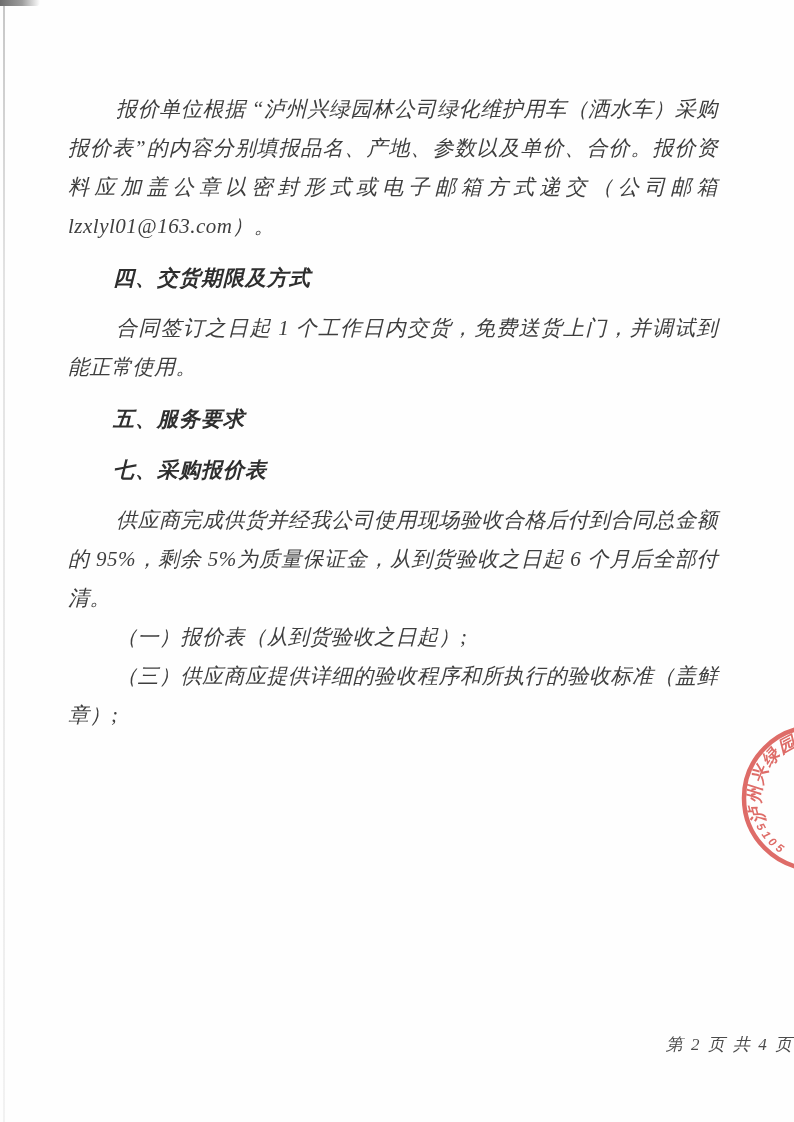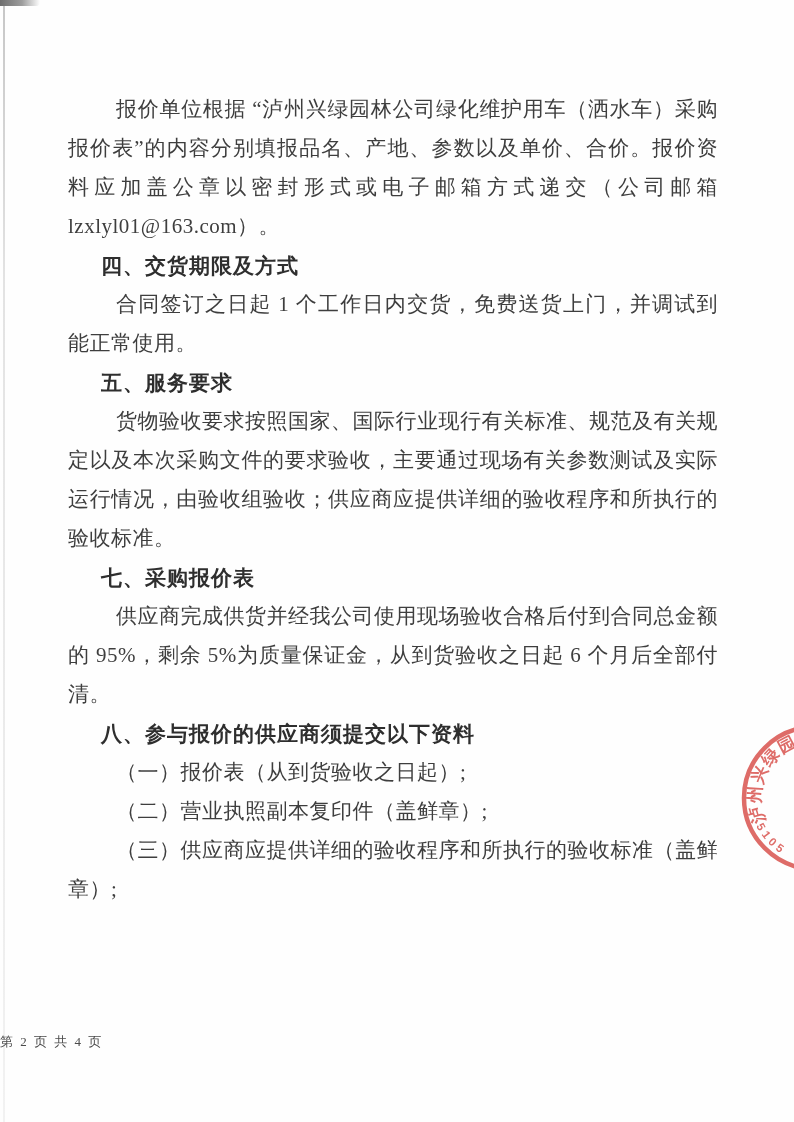--- a/index.html
+++ b/index.html
@@ -4,47 +4,48 @@
 <title>Document</title>
 <style>
   html,body { margin:0; padding:0; background:#ffffff; }
   .page {
     position:relative;
     width:794px; height:1122px;
     background:#fefefe;
     overflow:hidden;
     font-family:"Liberation Serif","DejaVu Serif",serif;
     color:#3e3e3e;
+    font-style:italic;
   }
   
   .scan-edge-line {
     position:absolute; left:3px; top:0; bottom:0; width:2px;
     background:linear-gradient(#b9b9b9,#dcdcdc 25%,#e7e7e7 70%,#efefef);
     opacity:.8;
   }
   .scan-corner-mark {
     position:absolute; left:0; top:0; width:40px; height:6px;
     background:linear-gradient(90deg,#6e6e6e,#9d9d9d 55%,rgba(200,200,200,0));
     border-bottom-right-radius:4px;
   }
   .content {
     position:absolute; left:68px; top:90px; width:650px;
     font-size:21px; line-height:39px;
     text-align:justify;
   }
   .para { margin:0; text-indent:48px; letter-spacing:0.5px; }
   .heading {
-    margin:0; text-indent:33px;
+    margin:12px; text-indent:33px;
     font-family:"Liberation Sans","DejaVu Sans",sans-serif;
     font-weight:700; font-size:21px; color:#2e2e2e;
     letter-spacing:1px;
   }
   .footer {
     position:absolute; left:0; right:0; top:1033px;
-    text-align:left; font-size:13px; color:#4b4b4b;
+    text-align:right; font-size:17px; color:#4b4b4b;
     letter-spacing:2px;
   }
   .stamp-svg { position:absolute; left:714px; top:700px; width:80px; height:190px; opacity:.85; }
   .stamp-name { font-family:"Liberation Sans","DejaVu Sans",sans-serif; font-weight:700; font-size:17px; }
   .stamp-digit { font-family:"Liberation Sans","DejaVu Sans",sans-serif; font-weight:700; font-size:11.5px; }
 </style>
 </head>
 <body>
 
 <div class="page">
@@ -52,29 +53,26 @@
   <div class="scan-edge-line"></div>
   <div class="scan-corner-mark"></div>
 
   <div class="content">
     <p class="para">报价单位根据 “泸州兴绿园林公司绿化维护用车（洒水车）采购报价表”的内容分别填报品名、产地、参数以及单价、合价。报价资料应加盖公章以密封形式或电子邮箱方式递交（公司邮箱lzxlyl01@163.com）。</p>
 
     <p class="heading">四、交货期限及方式</p>
     <p class="para">合同签订之日起 1 个工作日内交货，免费送货上门，并调试到能正常使用。</p>
 
     <p class="heading">五、服务要求</p>
-    <p class="para">货物验收要求按照国家、国际行业现行有关标准、规范及有关规定以及本次采购文件的要求验收，主要通过现场有关参数测试及实际运行情况，由验收组验收；供应商应提供详细的验收程序和所执行的验收标准。</p>
 
 
     <p class="heading">七、采购报价表</p>
     <p class="para">供应商完成供货并经我公司使用现场验收合格后付到合同总金额的 95%，剩余 5%为质量保证金，从到货验收之日起 6 个月后全部付清。</p>
 
-    <p class="heading">八、参与报价的供应商须提交以下资料</p>
     <p class="para">（一）报价表（从到货验收之日起）;</p>
-    <p class="para">（二）营业执照副本复印件（盖鲜章）;</p>
     <p class="para">（三）供应商应提供详细的验收程序和所执行的验收标准（盖鲜章）;</p>
   </div>
 
   <div class="footer">第 2 页 共 4 页</div>
 
   <svg class="stamp-svg" viewBox="714 700 80 190" xmlns="http://www.w3.org/2000/svg">
     <circle cx="815" cy="798" r="71" fill="none" stroke-width="4.5" stroke="#d9534e"></circle>
 
     <text class="stamp-name" x="757.3" y="814.5" transform="rotate(254 757.3 814.5)" text-anchor="middle" dominant-baseline="central" fill="#d9534e">泸</text>
     <text class="stamp-name" x="755.1" y="794.3" transform="rotate(273.5 755.1 794.3)" text-anchor="middle" dominant-baseline="central" fill="#d9534e">州</text>

